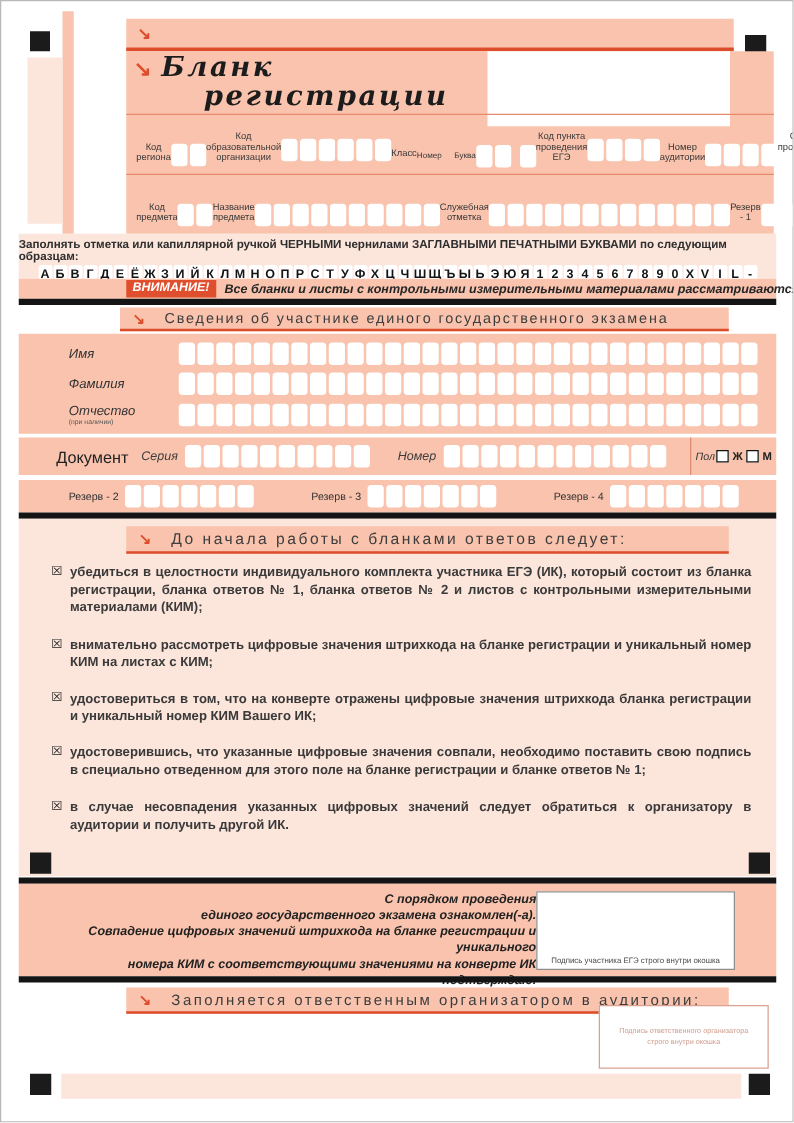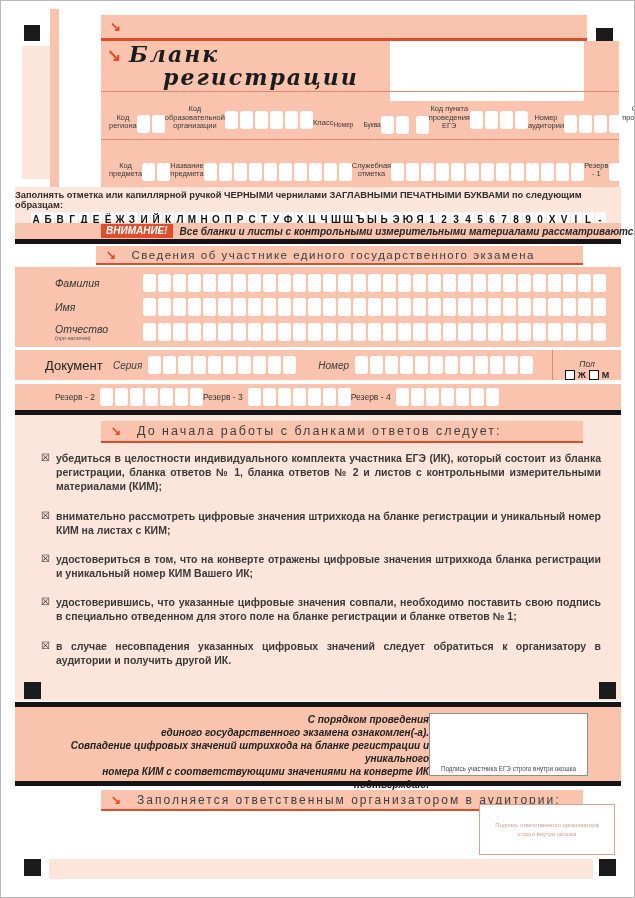--- a/index.html
+++ b/index.html
@@ -72,27 +72,27 @@
   .fiorow{display:flex;align-items:center;}
   .fiolab{width:88px;flex:none;display:flex;flex-direction:column;}
   .fiolab .l{font-style:italic;font-size:10.5px;color:#333;}
   .fiolab .n{font-size:5.5px;color:#555;}
 
   .docrow{position:absolute;left:14px;top:349px;width:606px;height:30px;background:#f9c3ad;
           display:flex;align-items:center;padding-left:30px;box-sizing:border-box;}
   .doclab{font-size:13px;color:#222;width:68px;flex:none;}
   .ital{font-style:italic;font-size:10px;color:#3c3c3c;}
   .pol{margin-left:auto;width:68px;align-self:stretch;border-left:1px solid #e08a6e;
-       display:flex;flex-direction:column;align-items:center;justify-content:flex-end;gap:1px;}
+       display:flex;flex-direction:row;align-items:center;justify-content:center;gap:1px;}
   .pol .plab{font-size:8.5px;font-style:italic;color:#333;}
   .polrow{display:flex;align-items:center;gap:3px;font-size:9px;font-weight:700;color:#222;}
   .cb{width:10px;height:10px;background:#fff;border:1.5px solid #111;box-sizing:border-box;}
 
   .resrow{position:absolute;left:14px;top:383px;width:606px;height:26px;background:#f9c3ad;
-          display:flex;align-items:center;justify-content:flex-start;
+          display:flex;align-items:center;justify-content:space-between;
           padding:0 30px 0 40px;box-sizing:border-box;}
   .rgroup{display:flex;align-items:center;gap:5px;}
   .rlabel{font-size:8.5px;color:#333;}
 
   
   .checkbg{position:absolute;left:14px;top:414px;width:606px;height:286px;background:#fce5db;}
   .clist{position:absolute;left:14px;top:450px;width:606px;padding:0 20px 0 26px;box-sizing:border-box;}
   .citem{display:flex;margin-bottom:15px;}
   .cmark{width:15px;flex:none;font-size:10px;color:#222;line-height:1.35;}
   .ctxt{flex:1;font-size:10.5px;font-weight:700;color:#3a3a3a;line-height:1.35;
@@ -327,21 +327,21 @@
 
   <div class="sechead" style="left:95px;top:245px;width:487px;height:17px;font-size:11.5px;letter-spacing:1.5px;">
     <span class="arr">↘</span>
     <span>Сведения об участнике единого государственного экзамена</span>
   </div>
 
   <div class="fio">
 
       <div class="fiorow">
         <div class="fiolab">
-          <span class="l">Фамилия</span>
+          <span class="l">Имя</span>
           <span class="n"></span>
         </div>
         <div class="cells">
           <div class="cell"></div>
           <div class="cell"></div>
           <div class="cell"></div>
           <div class="cell"></div>
           <div class="cell"></div>
           <div class="cell"></div>
           <div class="cell"></div>
@@ -367,21 +367,21 @@
           <div class="cell"></div>
           <div class="cell"></div>
           <div class="cell"></div>
           <div class="cell"></div>
           <div class="cell"></div>
         </div>
       </div>
 
       <div class="fiorow">
         <div class="fiolab">
-          <span class="l">Имя</span>
+          <span class="l">Фамилия</span>
           <span class="n"></span>
         </div>
         <div class="cells">
           <div class="cell"></div>
           <div class="cell"></div>
           <div class="cell"></div>
           <div class="cell"></div>
           <div class="cell"></div>
           <div class="cell"></div>
           <div class="cell"></div>

